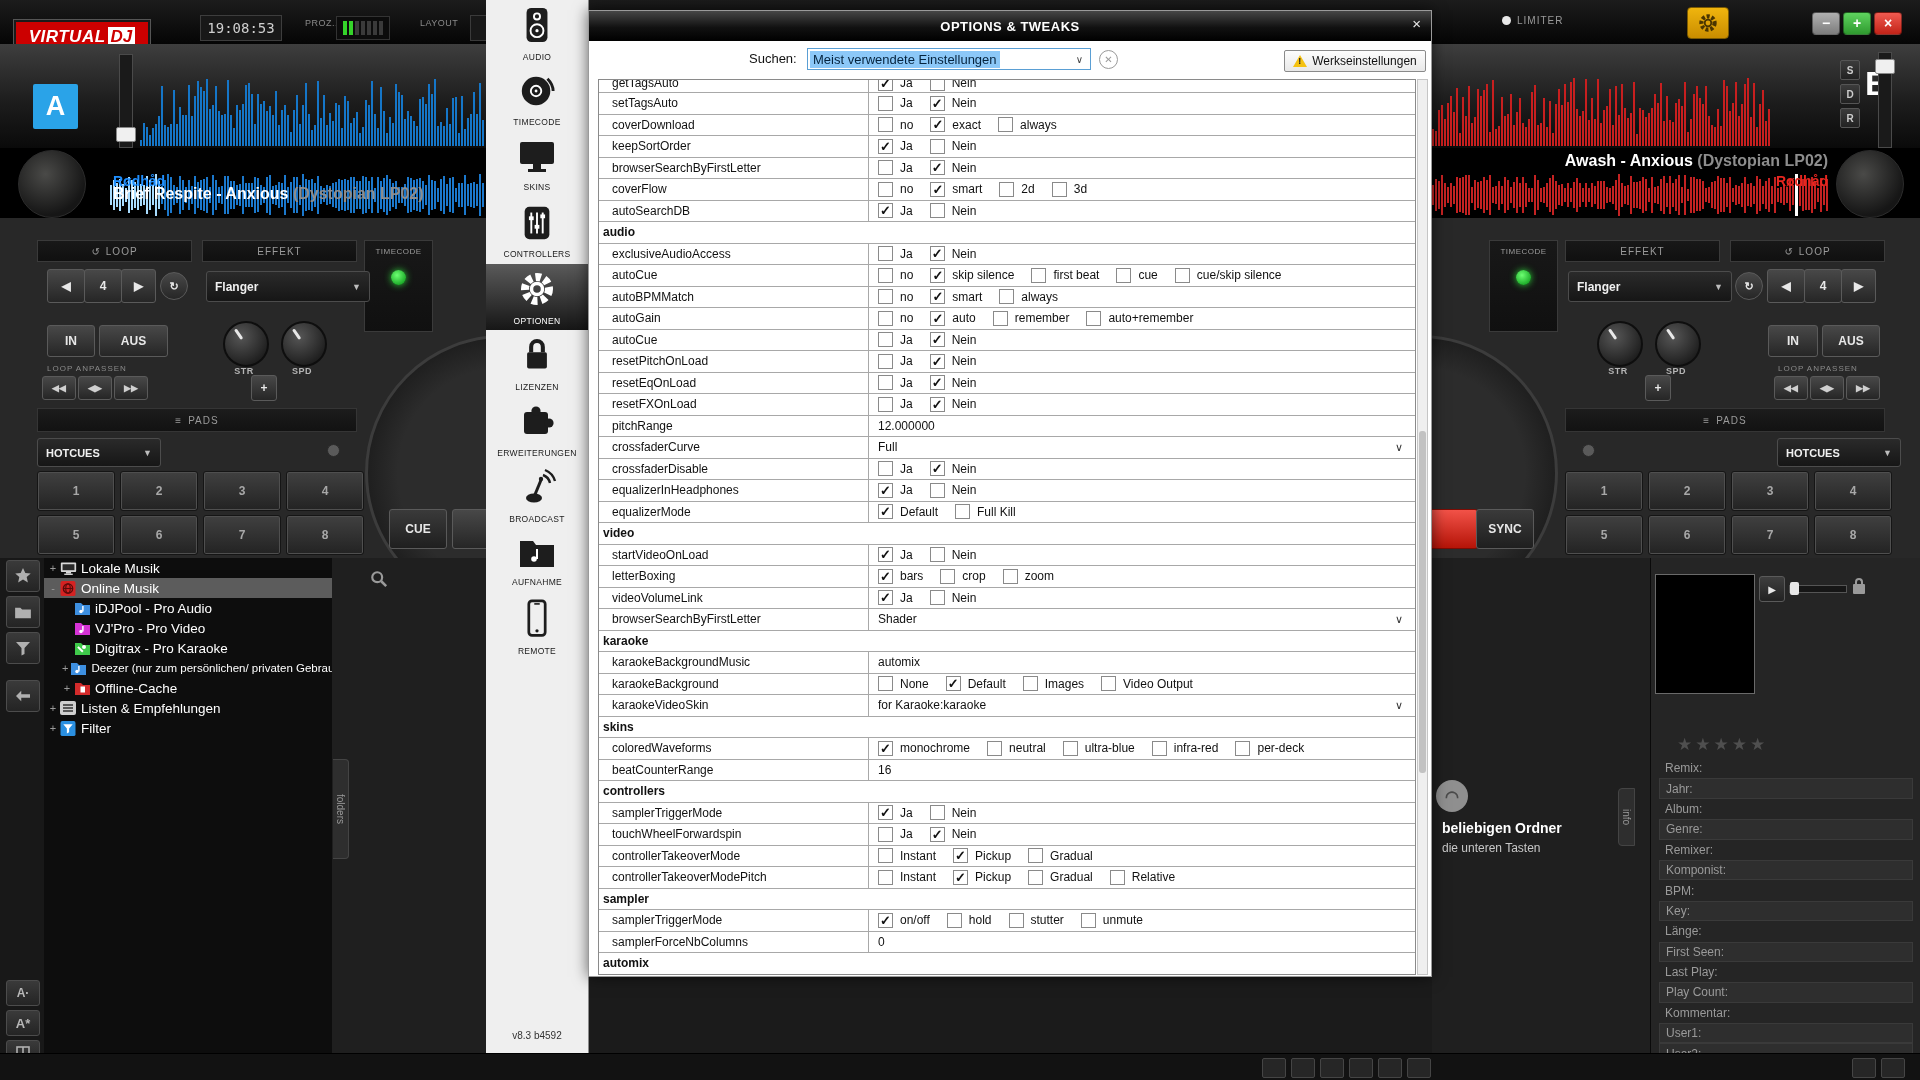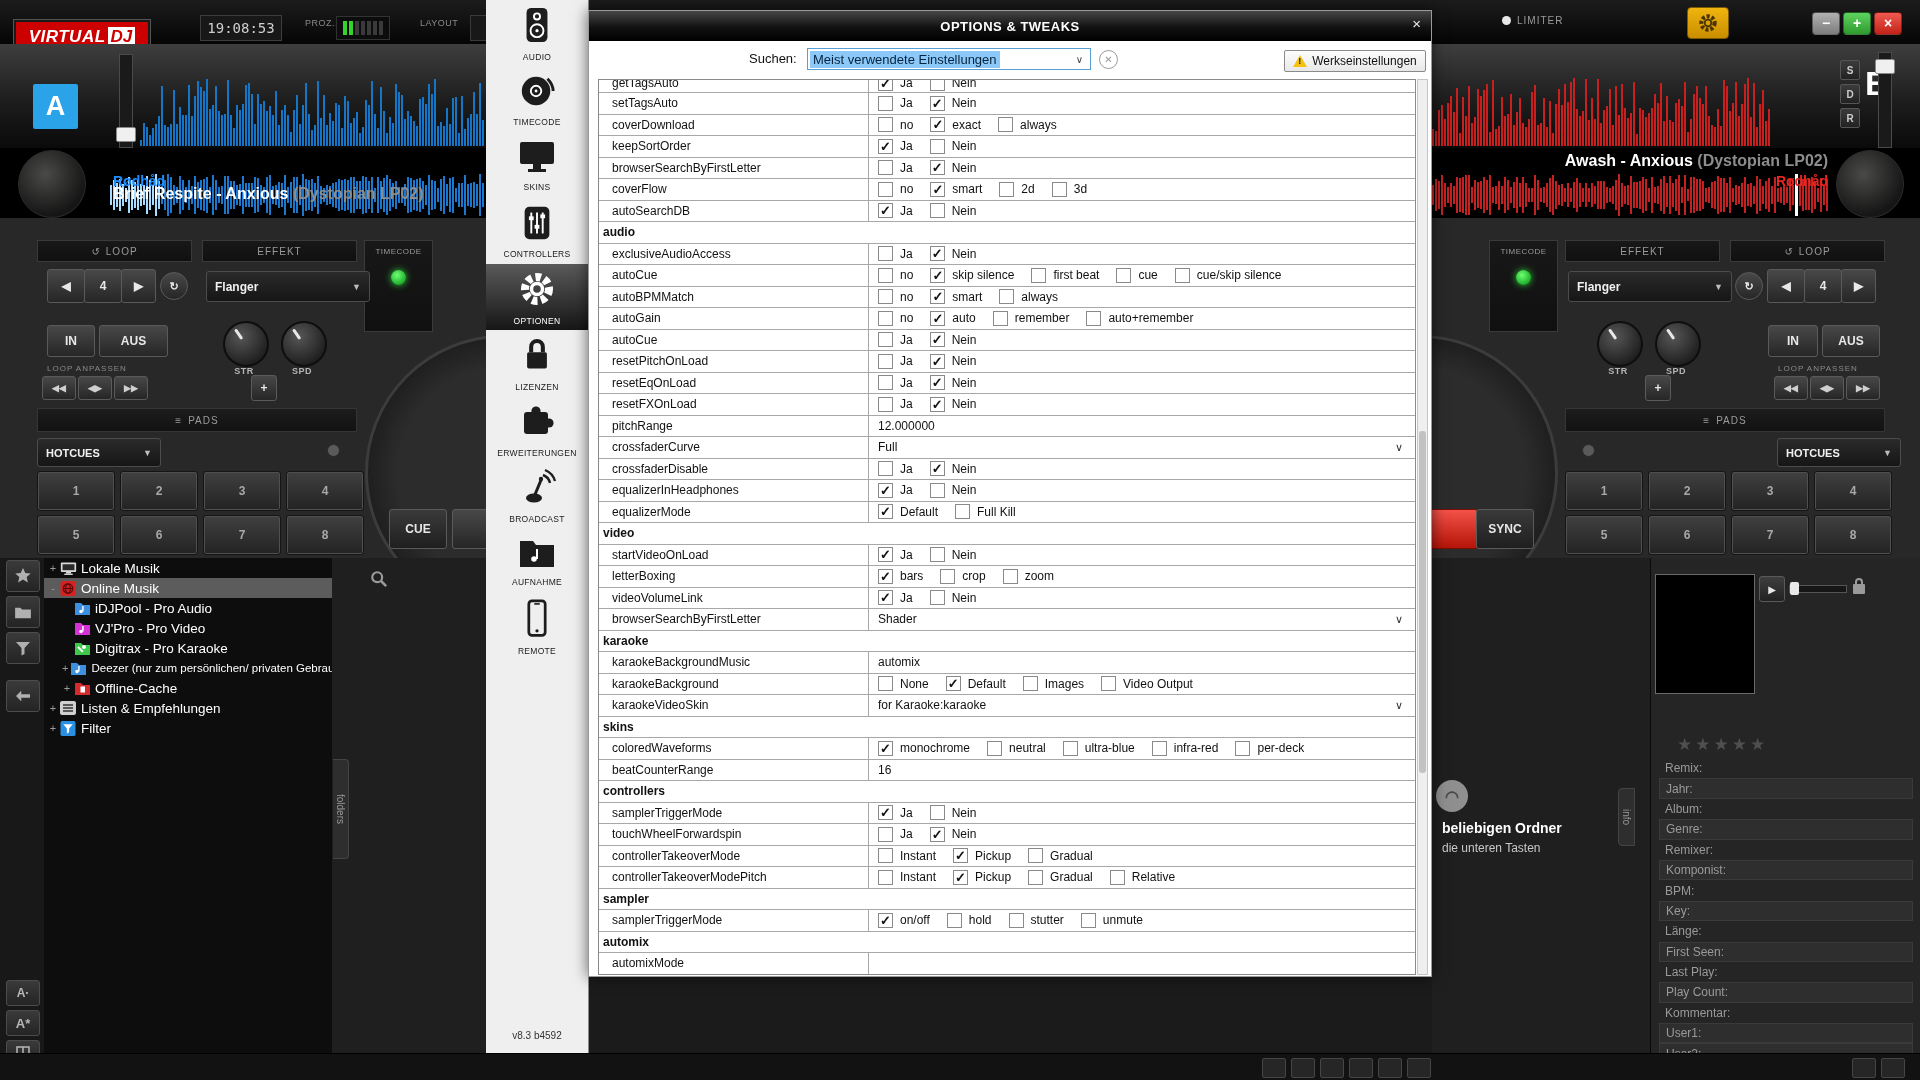--- a/index.html
+++ b/index.html
@@ -1601,20 +1601,26 @@
             <span class="opt">
               <span class="cb"></span>
               <span>stutter</span>
             </span>
             <span class="opt">
               <span class="cb"></span>
               <span>unmute</span>
             </span>
           </div>
         </div>
+        <div class="srow">
+          <div class="lbl">samplerForceNbColumns</div>
+          <div class="ctl">
+            <span>0</span>
+          </div>
+        </div>
         <div class="srow sec">
           <span class="seclabel">automix</span>
         </div>
         <div class="srow">
           <div class="lbl">automixMode</div>
           <div class="ctl"></div>
         </div>
       </div>
     <div id="dlg-scroll">
       <div id="dl g-thumb"></div>

